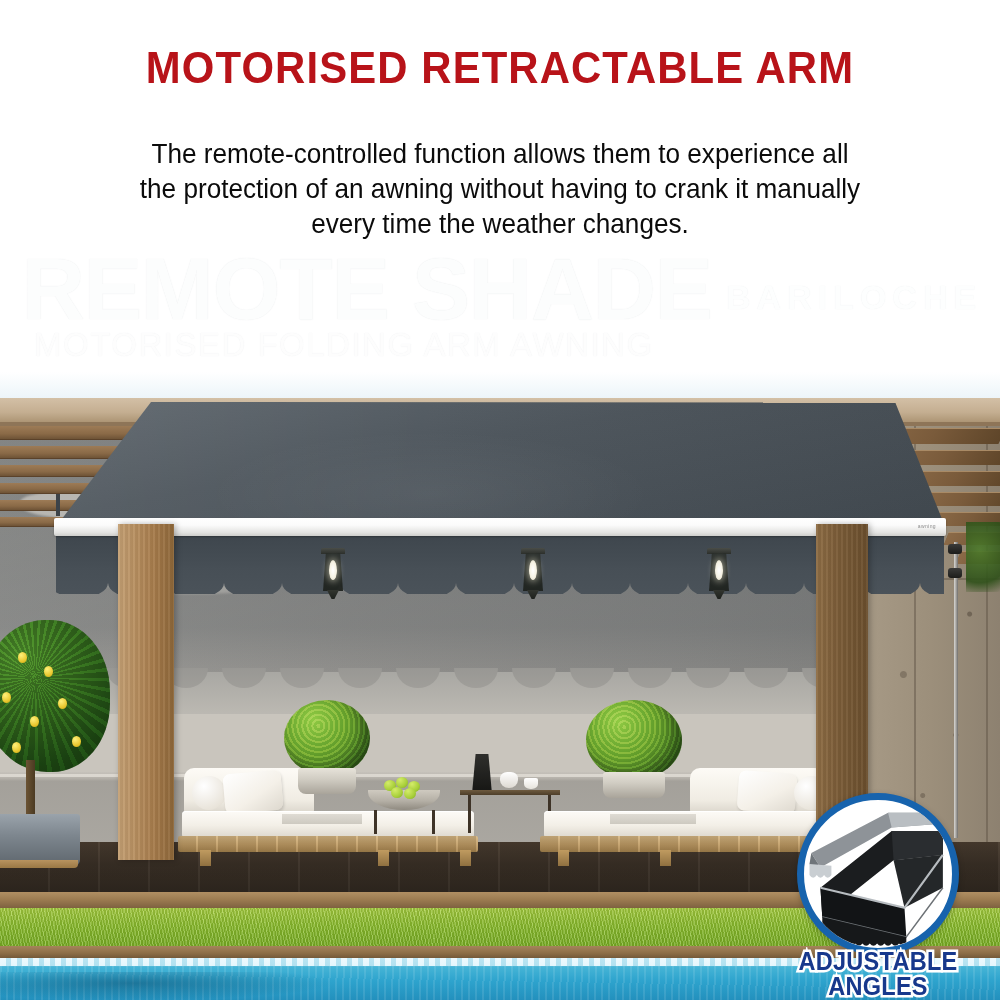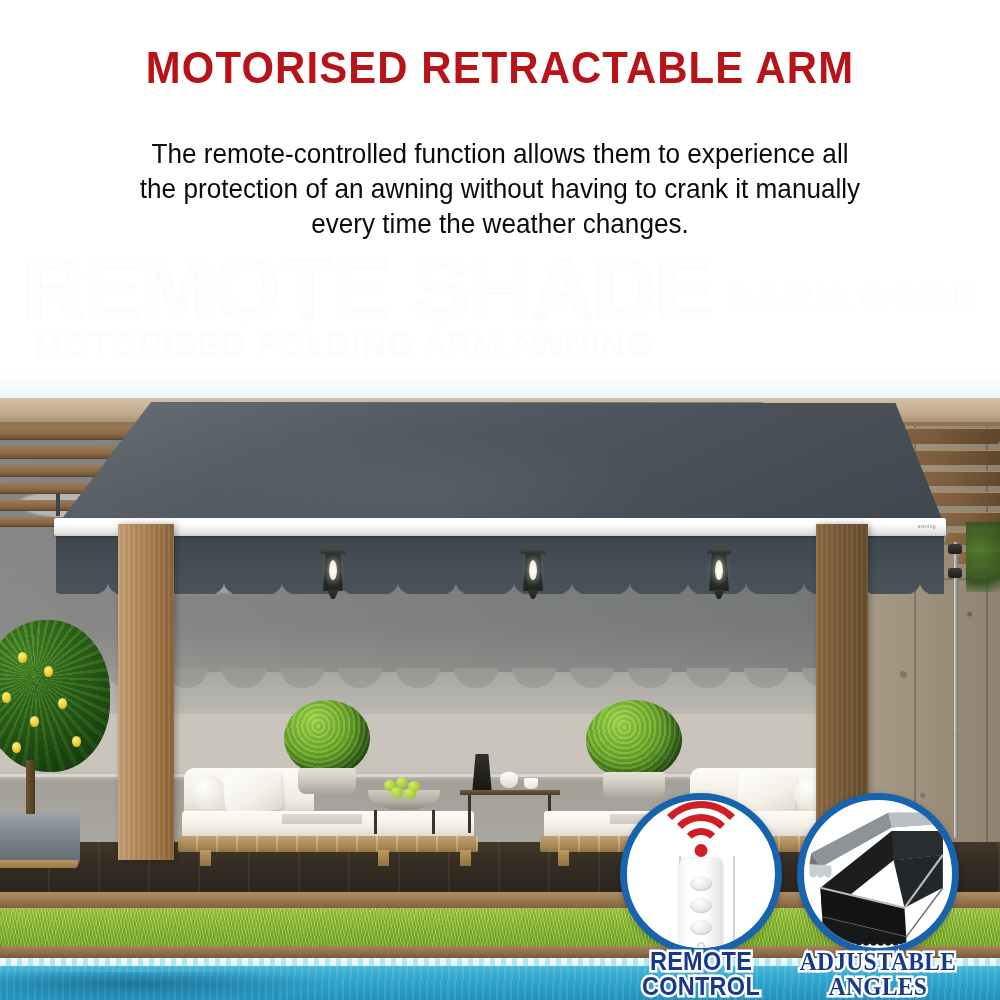--- a/index.html
+++ b/index.html
@@ -757,43 +757,22 @@
       <div class="lt-pot" style="left:0;top:194px;width:98px;height:52px;"></div>
       <div class="lt-pot-base" style="left:4px;top:240px;width:92px;height:8px;"></div>
     </div>
 
     <div class="pole" style="left:954px;top:170px;height:296px;"></div>
     <div class="pole-joint" style="left:948px;top:172px;"></div>
     <div class="pole-joint" style="left:948px;top:196px;"></div>
 
   </div>
 
-  <div class="badge" style="left:620px;top:793px;">
-    <div class="badge-circle">
-
-      <div class="wave-core" style="top:44px;"></div>
-      <div class="wave" style="top:28px;width:40px;height:40px;"></div>
-      <div class="wave" style="top:14px;width:68px;height:68px;"></div>
-      <div class="wave" style="top:1px;width:96px;height:96px;"></div>
-
-      <div class="remote-edge" style="left:52px;"></div>
-      <div class="remote-edge" style="left:106px;"></div>
-      <div class="remote-body"></div>
-      <div class="rbtn" style="top:76px;"></div>
-      <div class="rbtn" style="top:98px;"></div>
-      <div class="rbtn" style="top:120px;"></div>
-      <div class="rled" style="top:142px;"></div>
-    </div>
-    <div class="badge-label">
-      <span>REMOTE</span>
-      <span>CONTROL</span>
-    </div>
-  </div>
-
-  <div class="badge" style="left:797px;top:793px;font-family:Liberation Serif, serif;">
+
+  <div class="badge" style="left:797px;top:793px;">
     <div class="badge-circle">
       <svg class="ang-wrap" viewBox="0 0 162 162">
 
         <polygon points="8,58 92,14 150,14 150,26 96,30 18,74" fill="#8e9398"></polygon>
         <polygon points="8,58 18,74 18,84 6,70" fill="#6f757a"></polygon>
         <polygon points="92,14 150,14 150,26 96,30" fill="#b9bec2"></polygon>
 
         <path d="M6 70 L6 82 Q10 88 14 82 Q18 88 22 82 Q26 88 30 82 L30 72 Z" fill="#c9ced2"></path>
 
         <polygon points="18,96 96,34 152,34 152,60 98,66 20,128" fill="#1b1d1f"></polygon>

